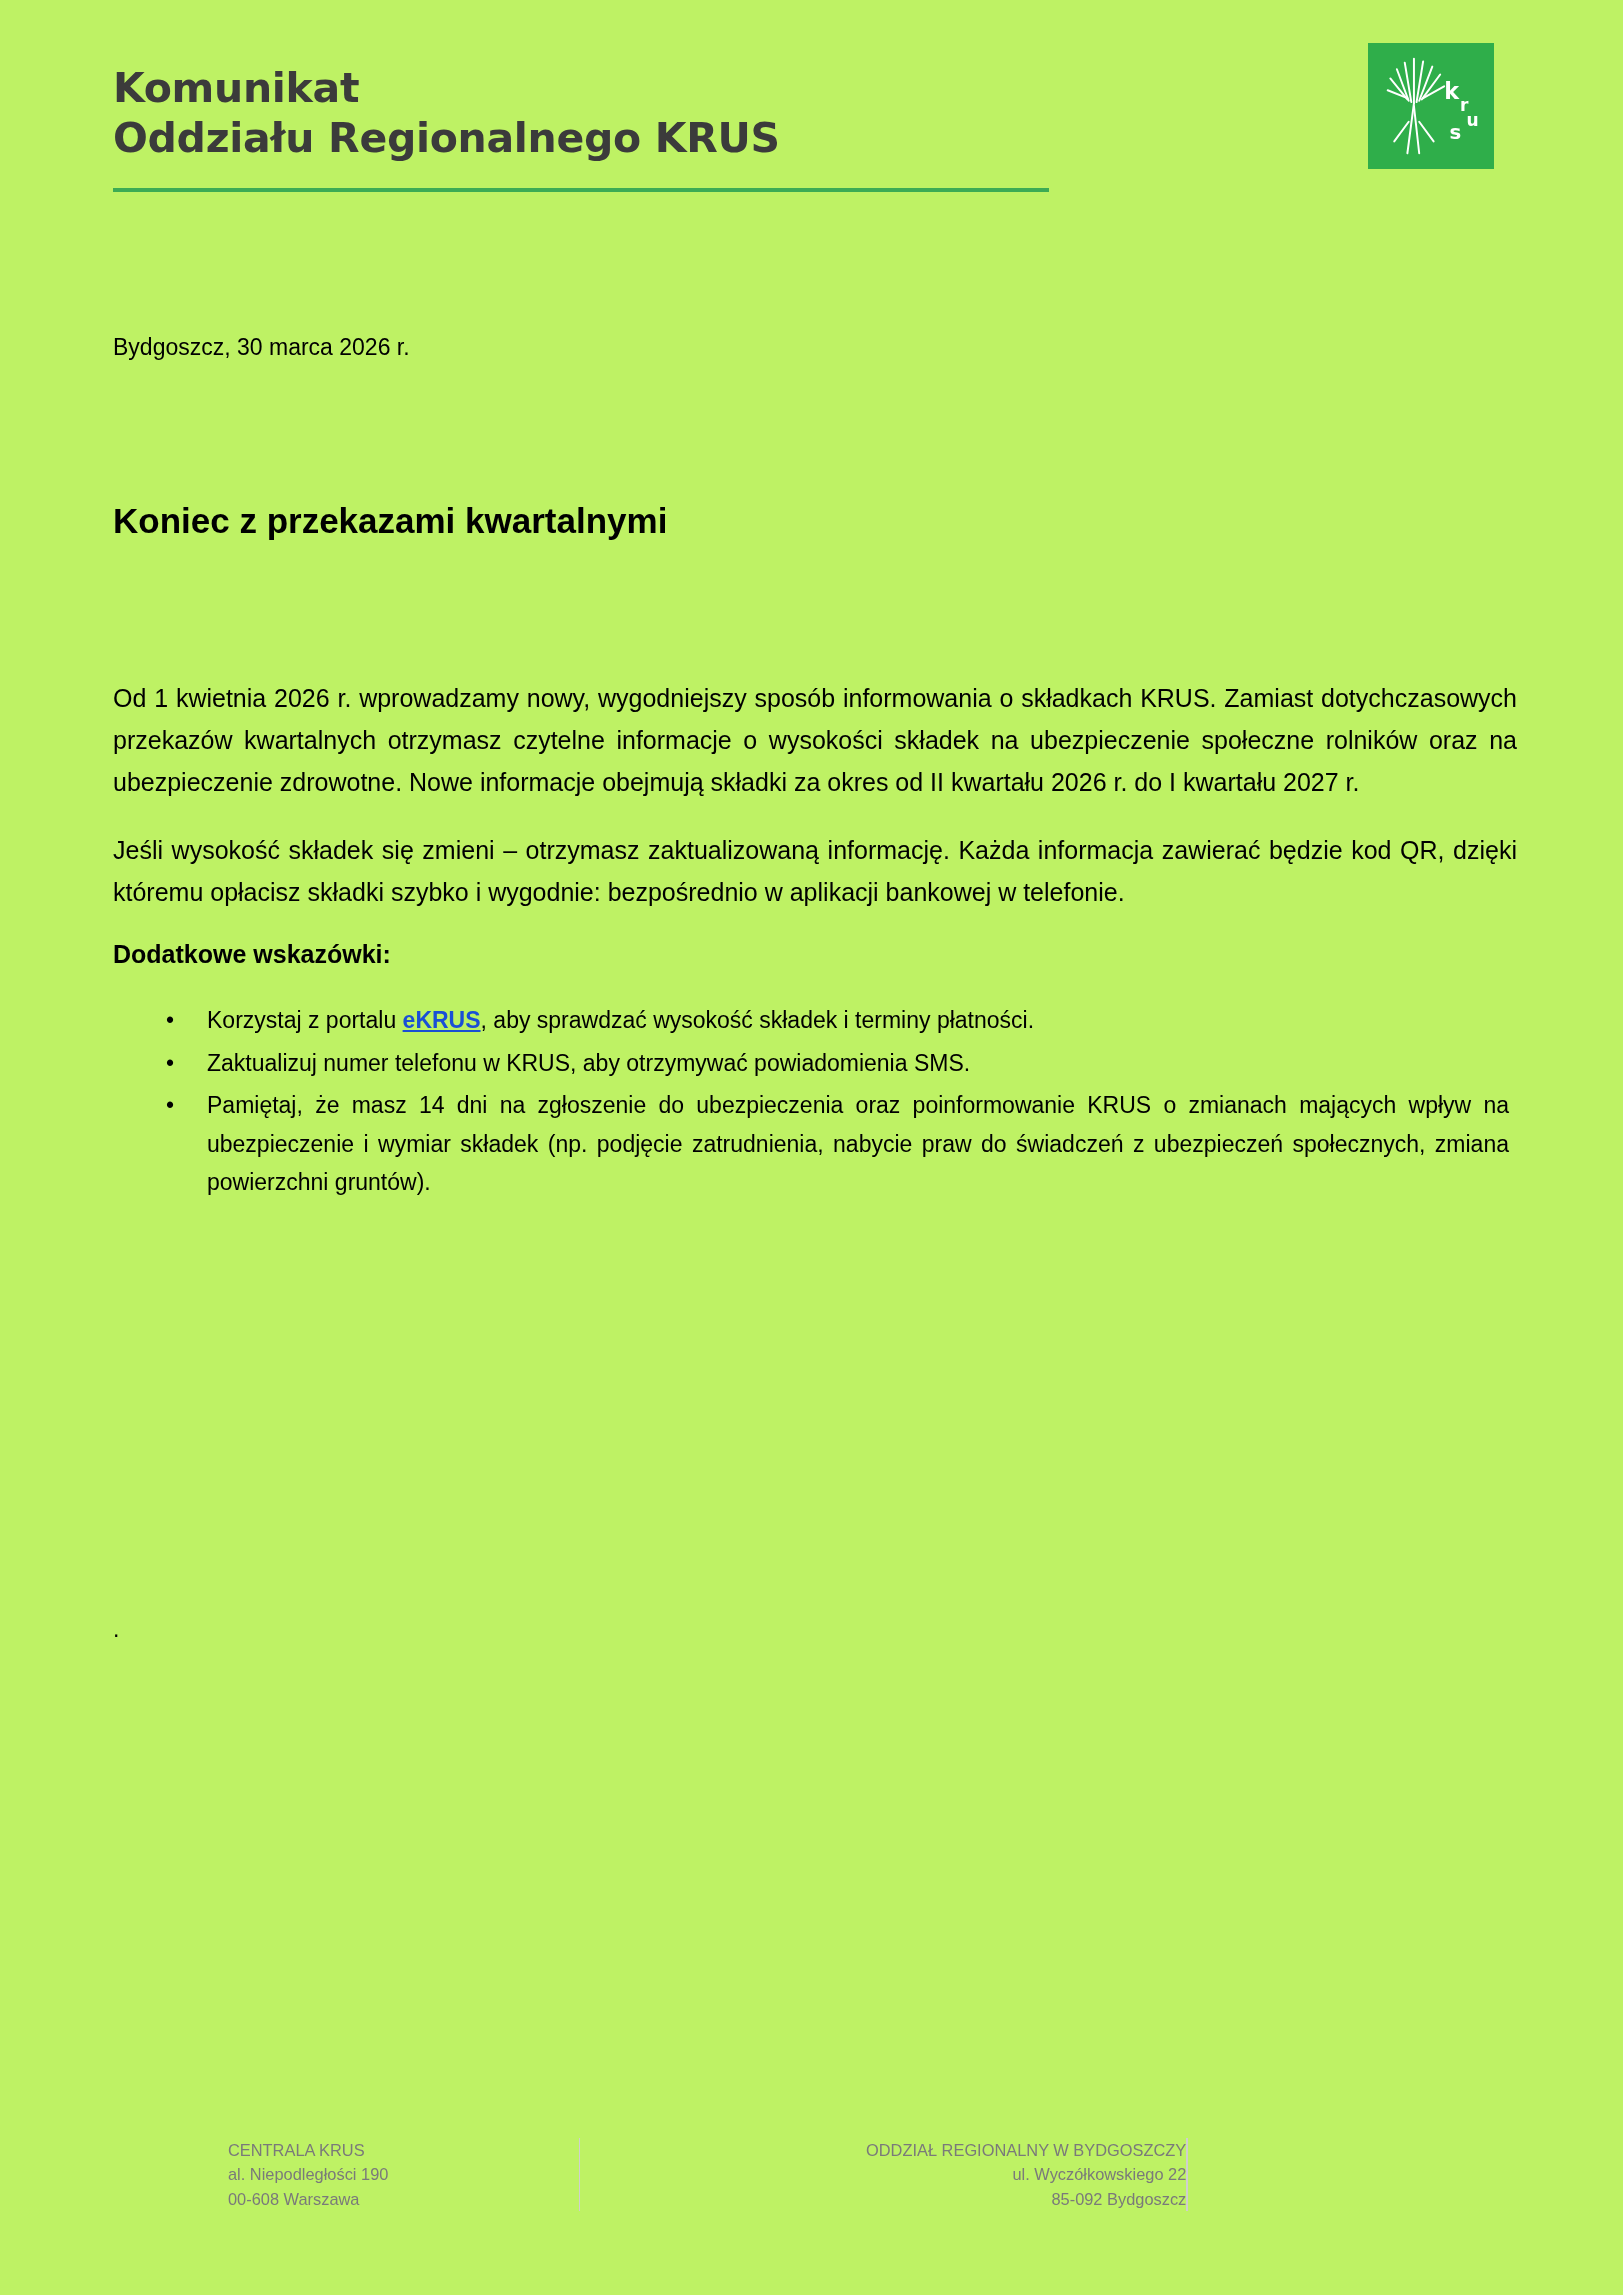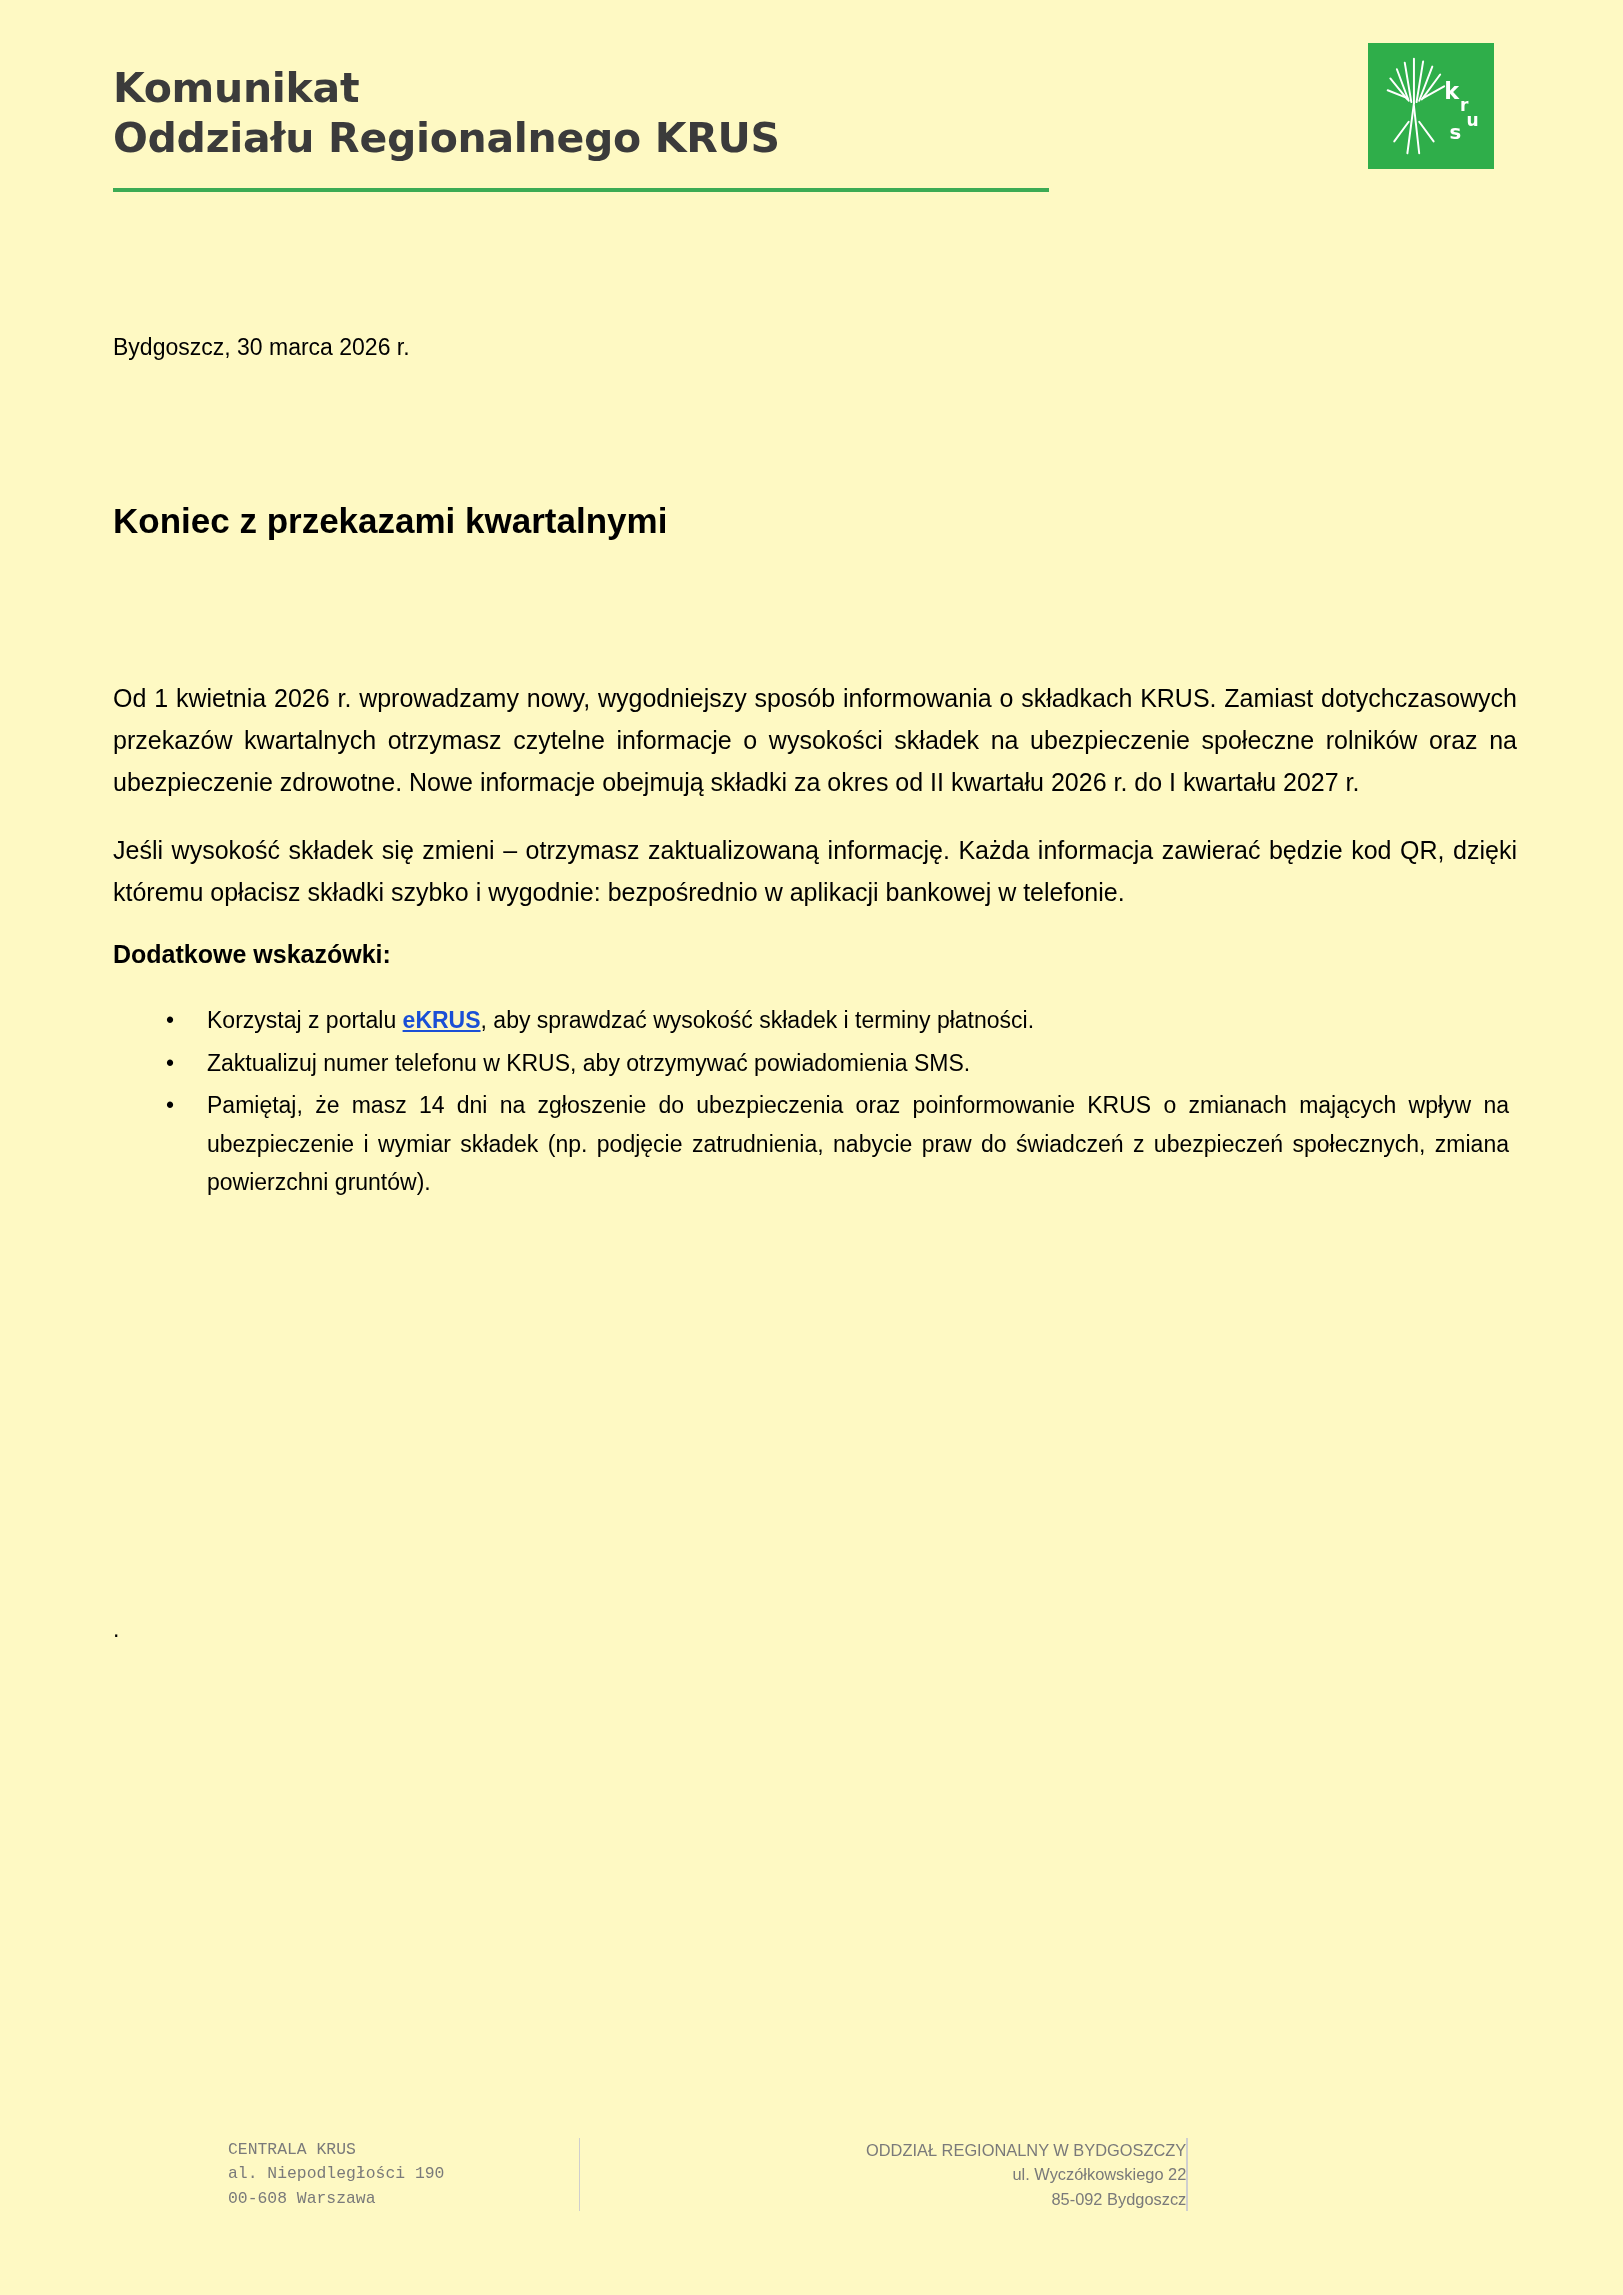--- a/index.html
+++ b/index.html
@@ -8,21 +8,21 @@
     background: #ffffff;
   }
   body {
     font-family: "Liberation Sans", sans-serif;
     color: #000000;
   }
   .page {
     position: relative;
     width: 1623px;
     height: 2295px;
-    background: #fef9c3;
+    background: #bef264;
     box-sizing: border-box;
     overflow: hidden;
   }
 
   
   .header {
     position: absolute;
     left: 113px;
     top: 63px;
     width: 1400px;
@@ -147,21 +147,21 @@
   }
   .footer-col.c1 { width: 321px; }
   .footer-col.c2 { width: 576px; text-align: right; }
   .footer-col.c3 { width: 334px; }
   .footer-div {
     width: 1.3px;
     align-self: stretch;
     background: #cfcfcf;
     margin-right: 30px;
   }
-  .footer-col.c1 { padding-right: 30px; font-family: Liberation Mono, monospace; }
+  .footer-col.c1 { padding-right: 30px; }
   .footer-line { white-space: nowrap; }
 </style>
 </head>
 <body>
 
 <div class="page">
 
   <div class="header">
     <div class="header-titles">
       <div class="header-line1">Komunikat</div>

